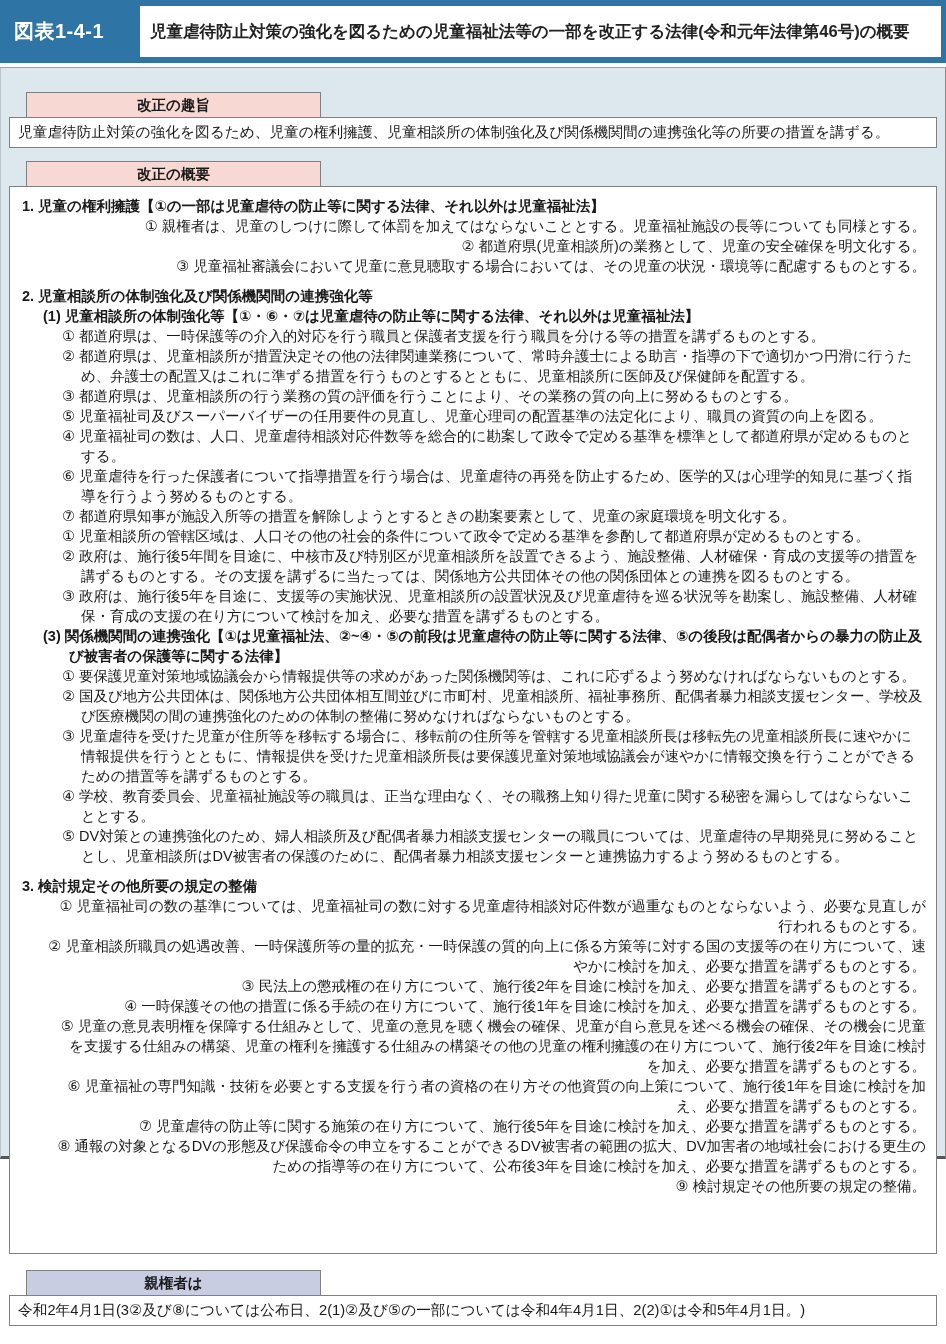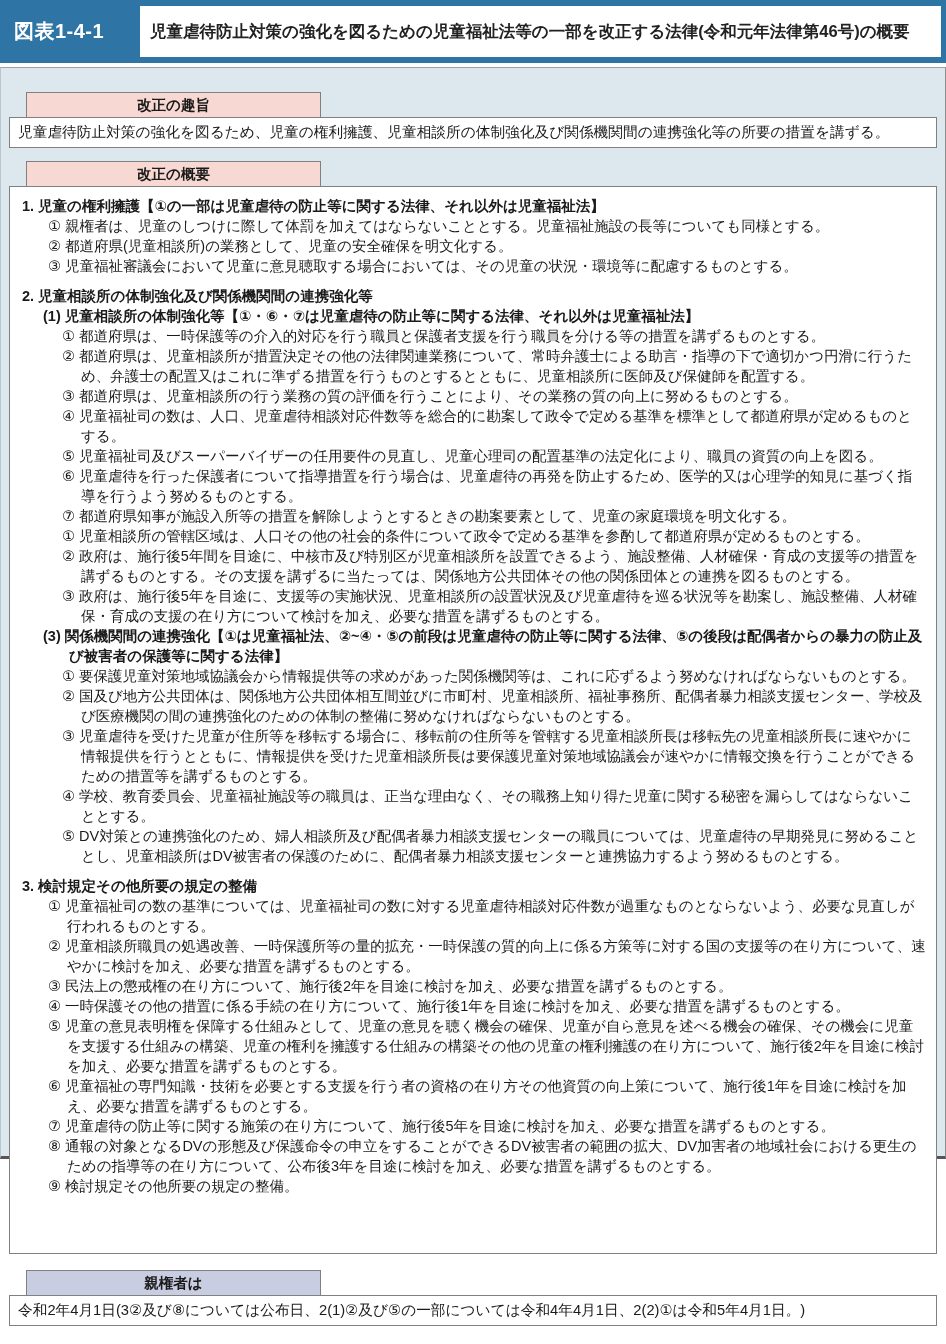--- a/index.html
+++ b/index.html
@@ -47,21 +47,21 @@
   .purpose-box p, .enforcement-box p { margin:0; white-space:nowrap; }
   .overview-box {
     height:1068px; overflow:hidden; padding:9px 10px 0 12px;
     font-size:14.5px; line-height:20px; margin-bottom:16px;
   }
   .enforcement-box { height:31px; display:flex; align-items:center; padding:8px 8px; font-size:14.7px; }
   
   .sec { margin-top:10px; }
   .sec:first-child { margin-top:0; }
   .sec-heading { font-weight:bold; }
-  .item        { margin-left:26px; padding-left:19px; text-indent:-19px; }
+  .item        { margin-left:26px; padding-left:19px; text-indent:-19px;text-align:right; }
   .sub-heading { font-weight:bold; margin-left:21px; padding-left:26px; text-indent:-26px; }
   .sub-item    { margin-left:40px; padding-left:19px; text-indent:-19px; }
 </style>
 </head>
 <body>
 
 <div class="page">
 
   <header class="fig-header">
     <div class="fig-label">図表1-4-1</div>
@@ -84,22 +84,22 @@
           <div class="item">① 親権者は、児童のしつけに際して体罰を加えてはならないこととする。児童福祉施設の長等についても同様とする。</div>
           <div class="item">② 都道府県(児童相談所)の業務として、児童の安全確保を明文化する。</div>
           <div class="item">③ 児童福祉審議会において児童に意見聴取する場合においては、その児童の状況・環境等に配慮するものとする。</div>
         </div>
         <div class="sec">
           <div class="sec-heading">2. 児童相談所の体制強化及び関係機関間の連携強化等</div>
           <div class="sub-heading">(1) 児童相談所の体制強化等【①・⑥・⑦は児童虐待の防止等に関する法律、それ以外は児童福祉法】</div>
           <div class="sub-item">① 都道府県は、一時保護等の介入的対応を行う職員と保護者支援を行う職員を分ける等の措置を講ずるものとする。</div>
           <div class="sub-item">② 都道府県は、児童相談所が措置決定その他の法律関連業務について、常時弁護士による助言・指導の下で適切かつ円滑に行うため、弁護士の配置又はこれに準ずる措置を行うものとするとともに、児童相談所に医師及び保健師を配置する。</div>
           <div class="sub-item">③ 都道府県は、児童相談所の行う業務の質の評価を行うことにより、その業務の質の向上に努めるものとする。</div>
+          <div class="sub-item">⑤ 児童福祉司及びスーパーバイザーの任用要件の見直し、児童心理司の配置基準の法定化により、職員の資質の向上を図る。</div>
           <div class="sub-item">④ 児童福祉司の数は、人口、児童虐待相談対応件数等を総合的に勘案して政令で定める基準を標準として都道府県が定めるものとする。</div>
-          <div class="sub-item">⑤ 児童福祉司及びスーパーバイザーの任用要件の見直し、児童心理司の配置基準の法定化により、職員の資質の向上を図る。</div>
           <div class="sub-item">⑥ 児童虐待を行った保護者について指導措置を行う場合は、児童虐待の再発を防止するため、医学的又は心理学的知見に基づく指導を行うよう努めるものとする。</div>
           <div class="sub-item">⑦ 都道府県知事が施設入所等の措置を解除しようとするときの勘案要素として、児童の家庭環境を明文化する。</div>
           <div class="sub-item">① 児童相談所の管轄区域は、人口その他の社会的条件について政令で定める基準を参酌して都道府県が定めるものとする。</div>
           <div class="sub-item">② 政府は、施行後5年間を目途に、中核市及び特別区が児童相談所を設置できるよう、施設整備、人材確保・育成の支援等の措置を講ずるものとする。その支援を講ずるに当たっては、関係地方公共団体その他の関係団体との連携を図るものとする。</div>
           <div class="sub-item">③ 政府は、施行後5年を目途に、支援等の実施状況、児童相談所の設置状況及び児童虐待を巡る状況等を勘案し、施設整備、人材確保・育成の支援の在り方について検討を加え、必要な措置を講ずるものとする。</div>
           <div class="sub-heading">(3) 関係機関間の連携強化【①は児童福祉法、②~④・⑤の前段は児童虐待の防止等に関する法律、⑤の後段は配偶者からの暴力の防止及び被害者の保護等に関する法律】</div>
           <div class="sub-item">① 要保護児童対策地域協議会から情報提供等の求めがあった関係機関等は、これに応ずるよう努めなければならないものとする。</div>
           <div class="sub-item">② 国及び地方公共団体は、関係地方公共団体相互間並びに市町村、児童相談所、福祉事務所、配偶者暴力相談支援センター、学校及び医療機関の間の連携強化のための体制の整備に努めなければならないものとする。</div>
           <div class="sub-item">③ 児童虐待を受けた児童が住所等を移転する場合に、移転前の住所等を管轄する児童相談所長は移転先の児童相談所長に速やかに情報提供を行うとともに、情報提供を受けた児童相談所長は要保護児童対策地域協議会が速やかに情報交換を行うことができるための措置等を講ずるものとする。</div>
           <div class="sub-item">④ 学校、教育委員会、児童福祉施設等の職員は、正当な理由なく、その職務上知り得た児童に関する秘密を漏らしてはならないこととする。</div>

